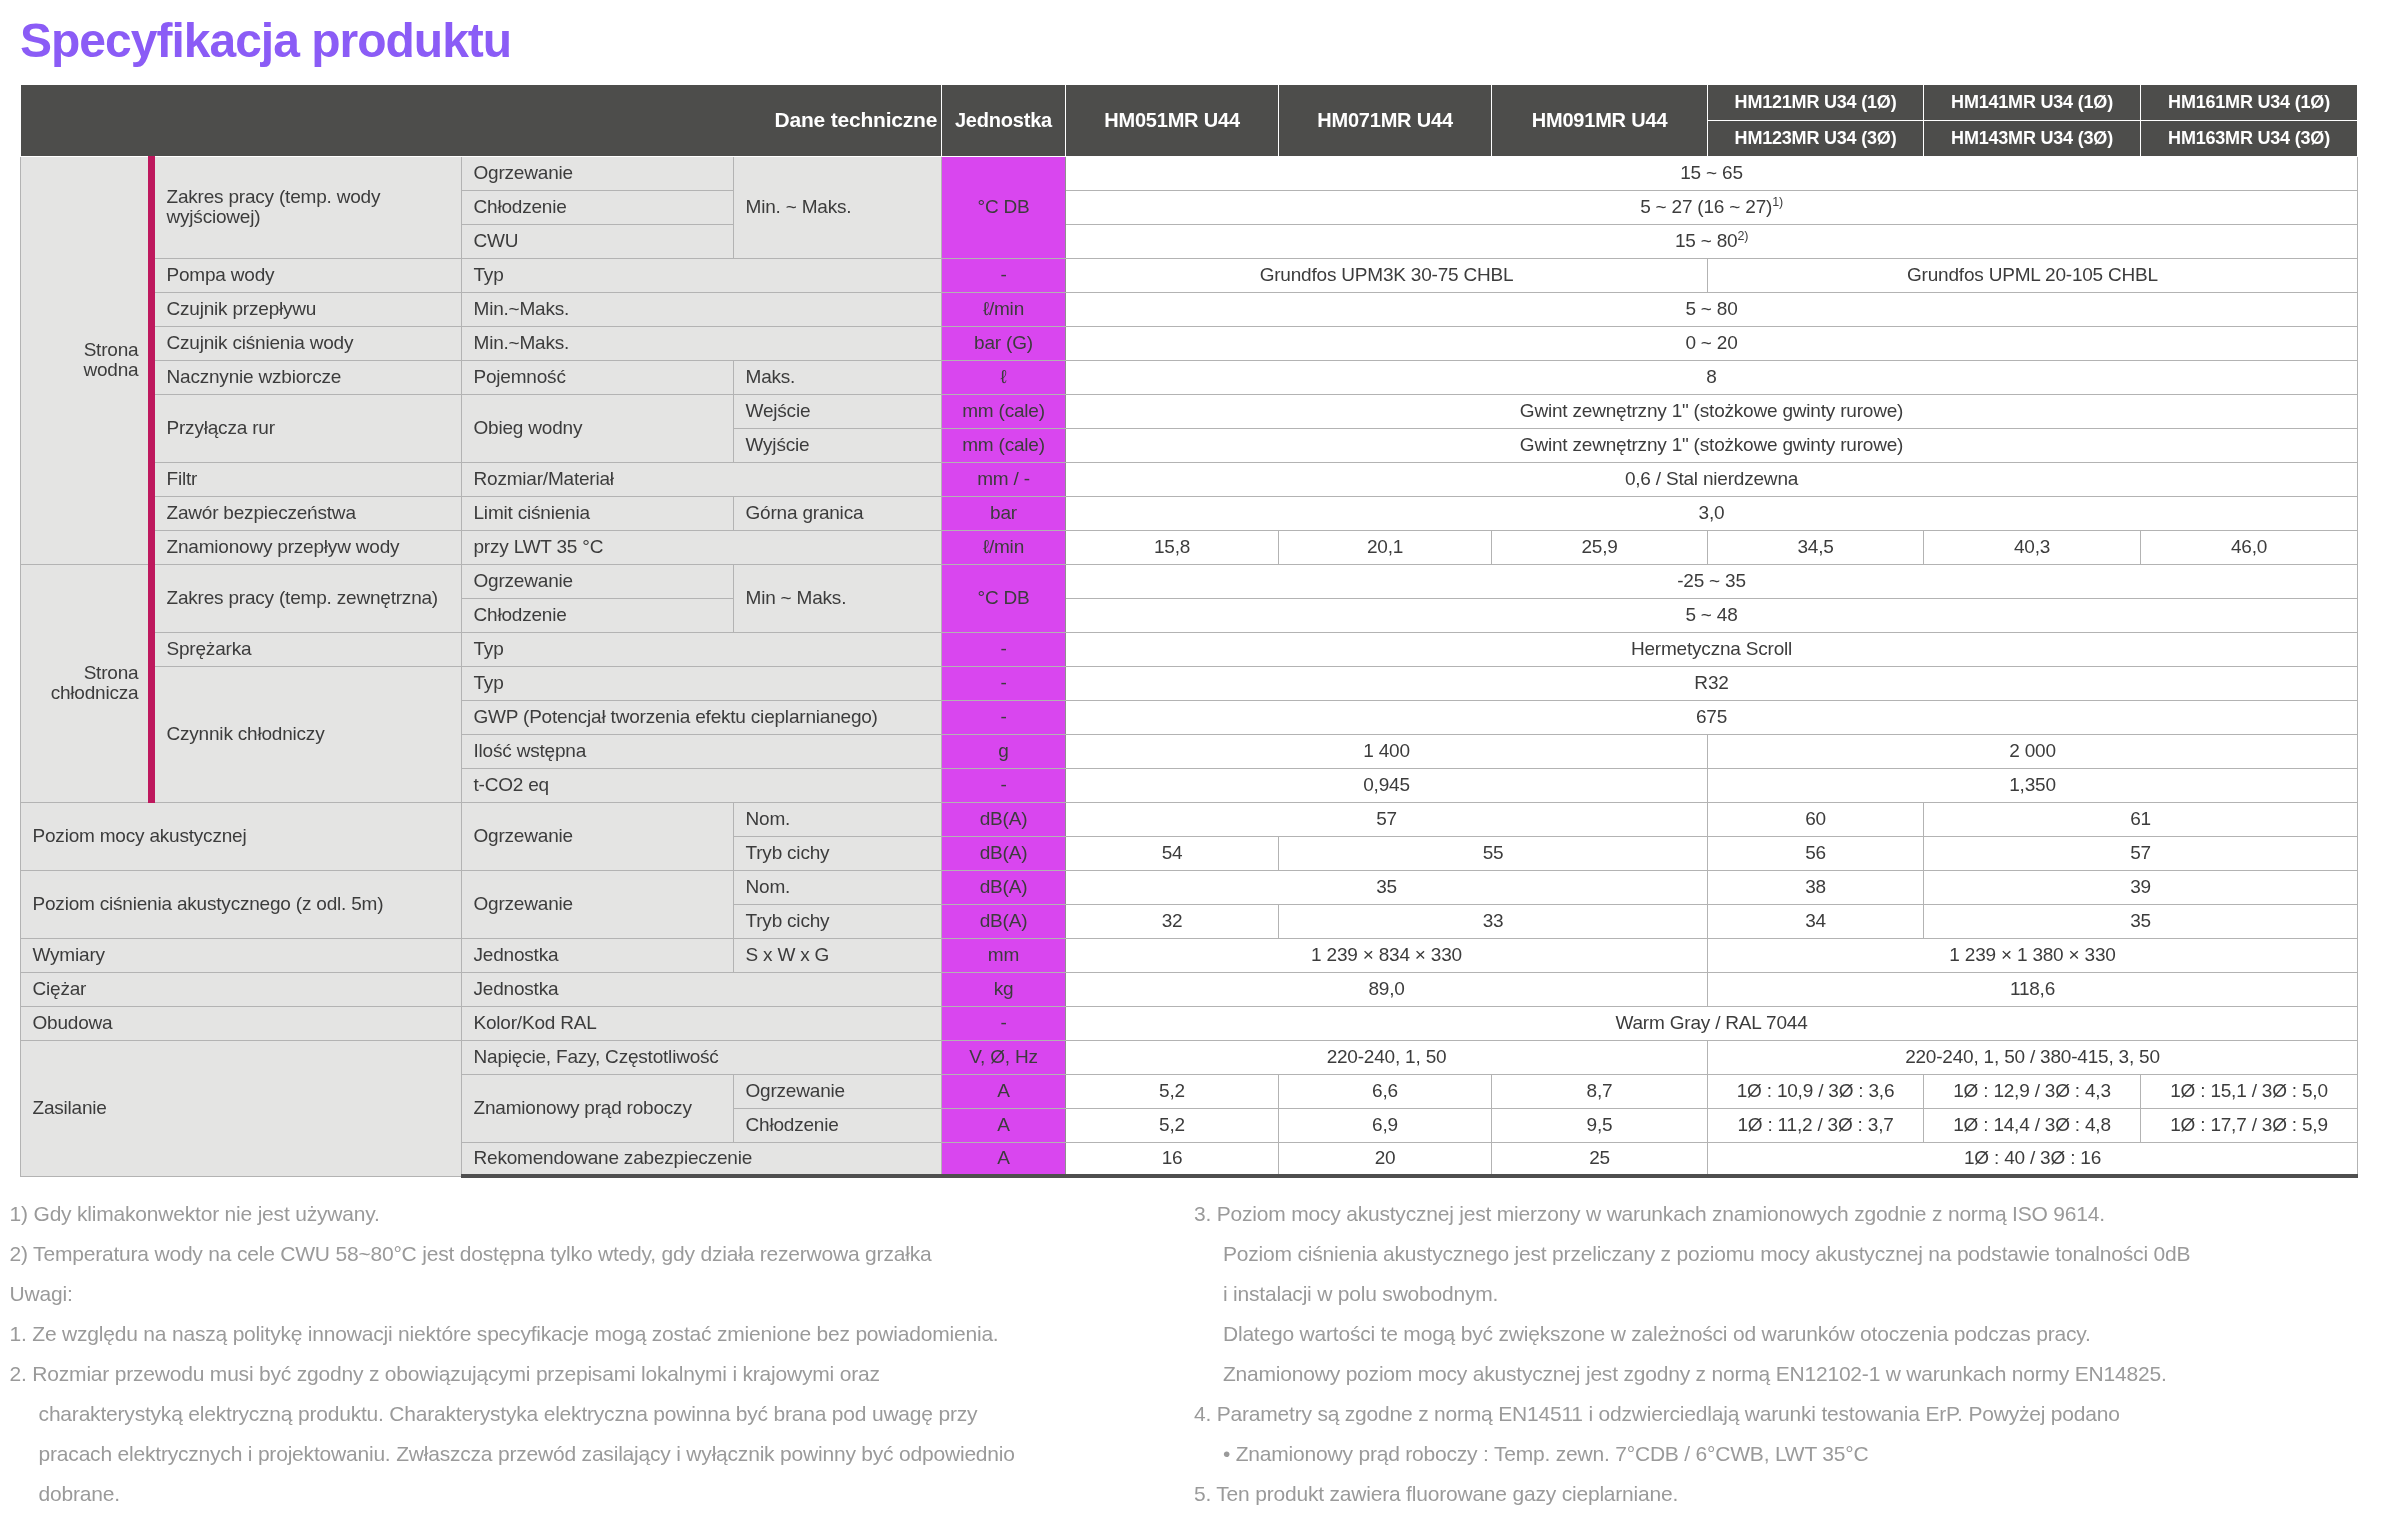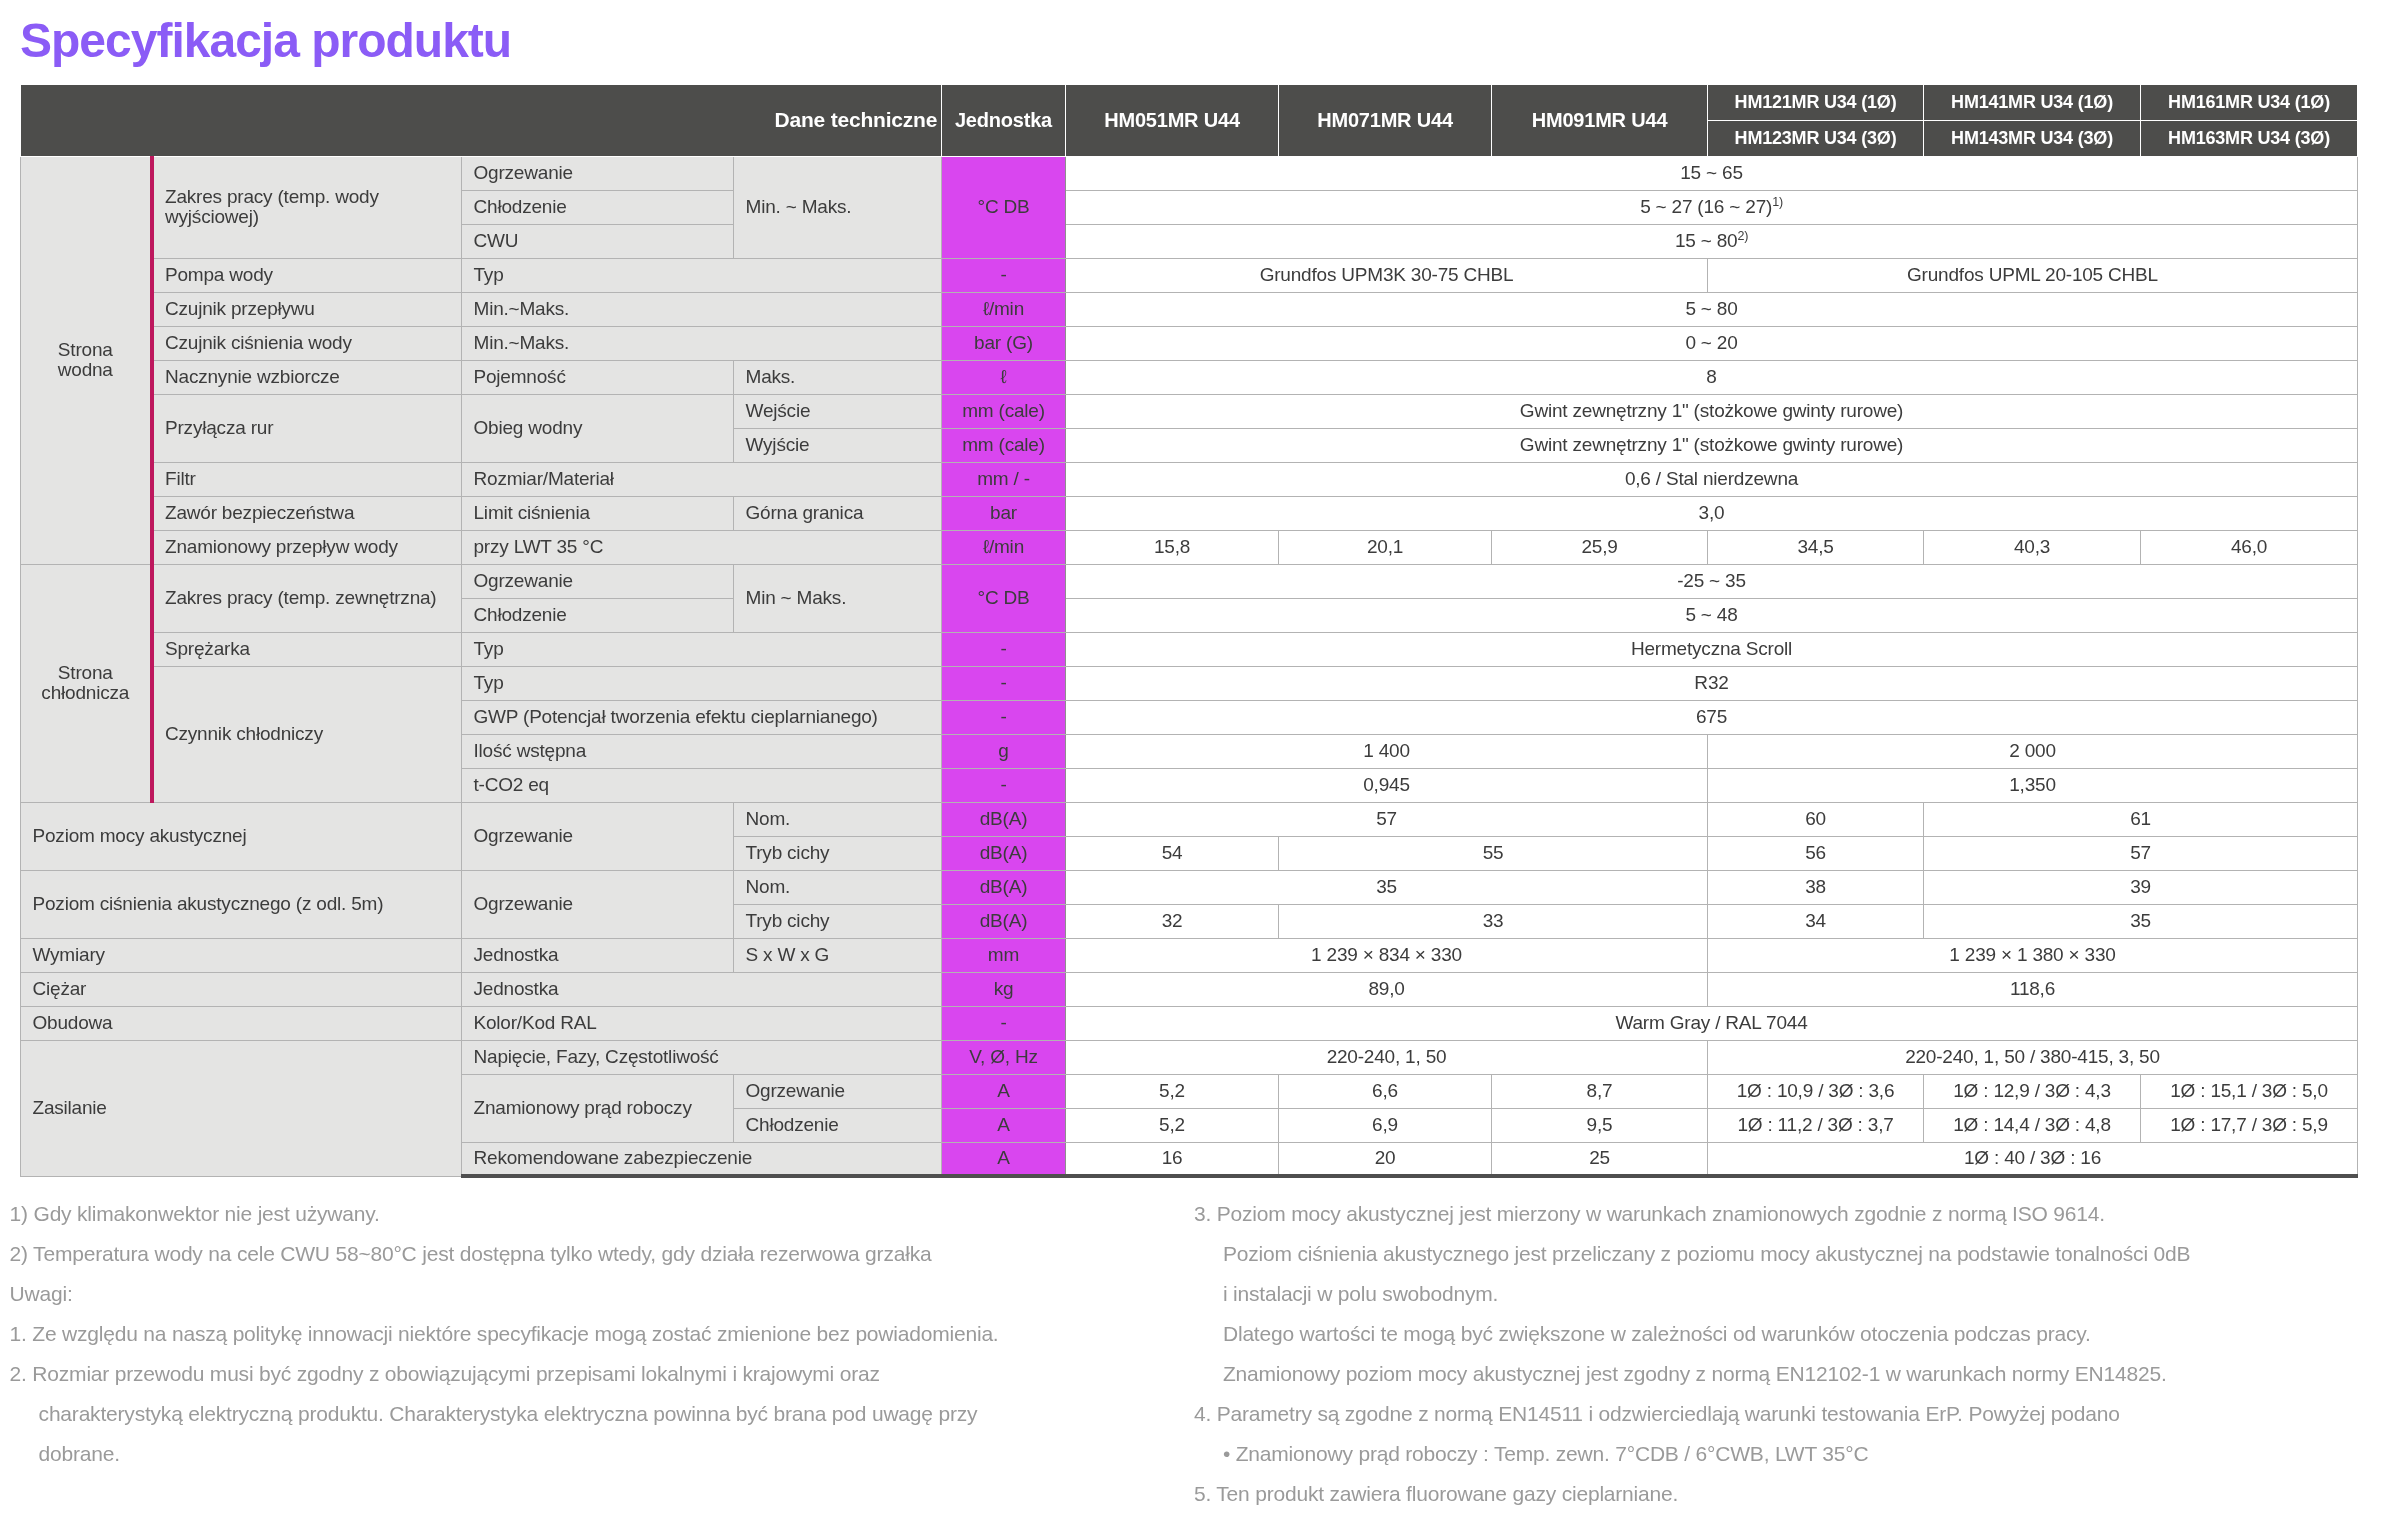--- a/index.html
+++ b/index.html
@@ -47,22 +47,22 @@
   
   tbody td {
     height: 34px;
     vertical-align: middle;
     border: 1px solid #b3b3b3;
     padding: 1.9px 9.6px;
     line-height: 1.08;
   }
   td.sec {
     background: #e4e4e3;
-    text-align: center;
-    border-right: 4px solid #be185d;
+    text-align: right;
+    border-right: 7px solid #be185d;
   }
   td.lab {
     background: #e4e4e3;
     text-align: left;
     padding-left: 11.5px;
   }
   td.unit {
     background: #d946ef;
     text-align: center;
     padding: 1.9px 3.8px;
@@ -345,20 +345,21 @@
   </table>
 
   <div class="notes">
     <div class="ncol">
       <p>1) Gdy klimakonwektor nie jest używany.</p>
       <p>2) Temperatura wody na cele CWU 58~80°C jest dostępna tylko wtedy, gdy działa rezerwowa grzałka</p>
       <p>Uwagi:</p>
       <p>1. Ze względu na naszą politykę innowacji niektóre specyfikacje mogą zostać zmienione bez powiadomienia.</p>
       <p>2. Rozmiar przewodu musi być zgodny z obowiązującymi przepisami lokalnymi i krajowymi oraz</p>
       <p class="ind">charakterystyką elektryczną produktu. Charakterystyka elektryczna powinna być brana pod uwagę przy</p>
+      <p class="ind">pracach elektrycznych i projektowaniu. Zwłaszcza przewód zasilający i wyłącznik powinny być odpowiednio</p>
       <p class="ind">dobrane.</p>
     </div>
     <div class="ncol">
       <p>3. Poziom mocy akustycznej jest mierzony w warunkach znamionowych zgodnie z normą ISO 9614.</p>
       <p class="ind">Poziom ciśnienia akustycznego jest przeliczany z poziomu mocy akustycznej na podstawie tonalności 0dB</p>
       <p class="ind">i instalacji w polu swobodnym.</p>
       <p class="ind">Dlatego wartości te mogą być zwiększone w zależności od warunków otoczenia podczas pracy.</p>
       <p class="ind">Znamionowy poziom mocy akustycznej jest zgodny z normą EN12102-1 w warunkach normy EN14825.</p>
       <p>4. Parametry są zgodne z normą EN14511 i odzwierciedlają warunki testowania ErP. Powyżej podano</p>
       <p class="ind">• Znamionowy prąd roboczy : Temp. zewn. 7°CDB / 6°CWB, LWT 35°C</p>

